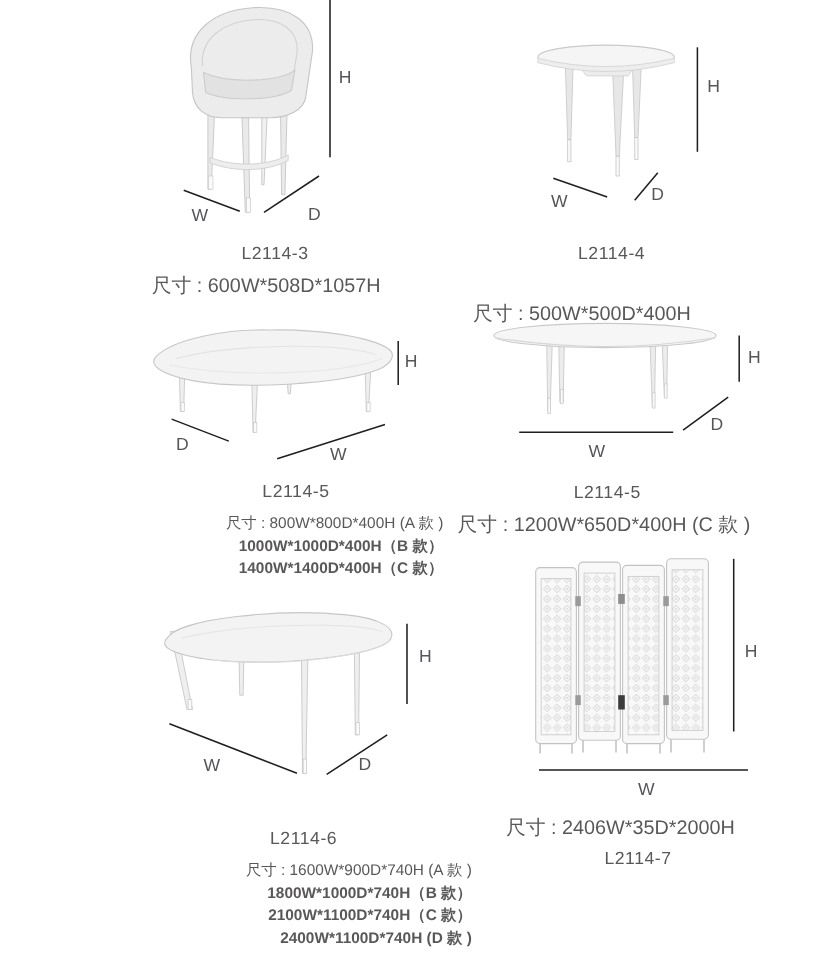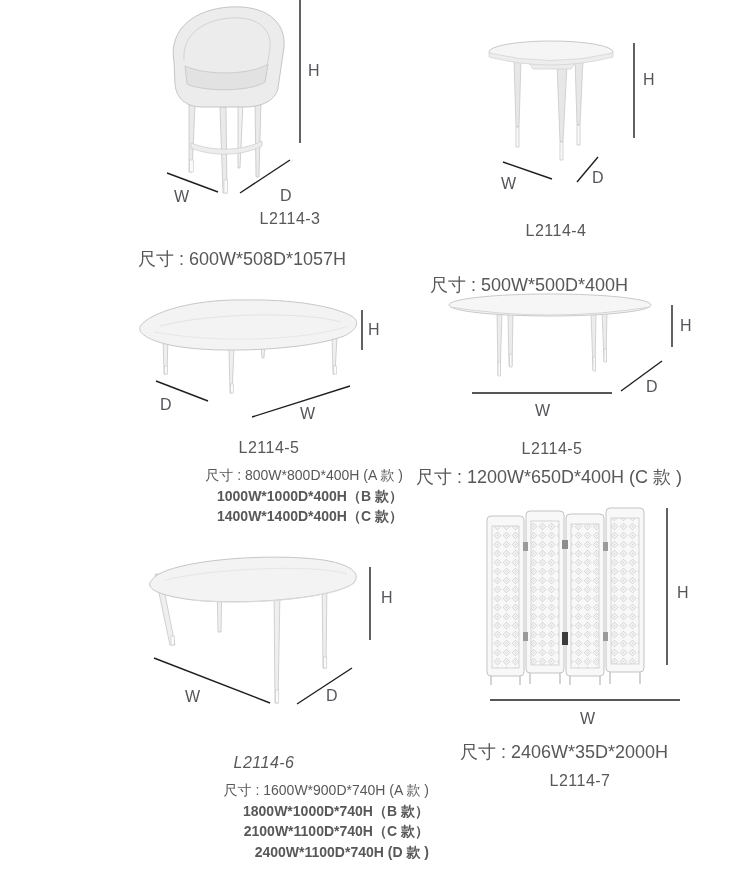--- a/index.html
+++ b/index.html
@@ -167,21 +167,21 @@
       <g>
         <line x1="667" y1="508" x2="667" y2="665"></line>
         <line x1="490" y1="700" x2="680" y2="700"></line>
       </g>
     </g>
   </svg>
 
   <span class="dim" style="left:308px; top:63px;">H</span>
   <span class="dim" style="left:174px; top:189px;">W</span>
   <span class="dim" style="left:280px; top:188px;">D</span>
-  <div class="model" style="left:250px; top:210px;margin-left:40px;">L2114-3</div>
+  <div class="model" style="left:250px; top:222px;">L2114-3</div>
   <div class="spec-center" style="left:242px; top:247px;">尺寸 : 600W*508D*1057H</div>
 
   <span class="dim" style="left:643px; top:72px;">H</span>
   <span class="dim" style="left:501px; top:176px;">W</span>
   <span class="dim" style="left:592px; top:170px;">D</span>
   <div class="model" style="left:556px; top:222px;">L2114-4</div>
   <div class="spec-center" style="left:529px; top:247px;margin-top:26px;">尺寸 : 500W*500D*400H</div>
 
   <span class="dim" style="left:368px; top:322px;">H</span>
   <span class="dim" style="left:160px; top:397px;">D</span>
@@ -195,21 +195,21 @@
 
   <span class="dim" style="left:680px; top:318px;">H</span>
   <span class="dim" style="left:535px; top:403px;">W</span>
   <span class="dim" style="left:646px; top:379px;">D</span>
   <div class="model" style="left:552px; top:440px;">L2114-5</div>
   <div class="spec-center" style="left:549px; top:465px;">尺寸 : 1200W*650D*400H (C 款 )</div>
 
   <span class="dim" style="left:381px; top:590px;">H</span>
   <span class="dim" style="left:185px; top:689px;">W</span>
   <span class="dim" style="left:326px; top:688px;">D</span>
-  <div class="model" style="left:264px; top:754px;font-style:italic;">L2114-6</div>
+  <div class="model" style="left:276px; top:754px;">L2114-6</div>
   <div class="spec-block" style="left:163px; top:780px;margin-left:36px; --indent:44px;">
     <div class="spec-line">尺寸 : 1600W*900D*740H  (A 款 )</div>
     <div class="spec-line">1800W*1000D*740H（B 款）</div>
     <div class="spec-line">2100W*1100D*740H（C 款）</div>
     <div class="spec-line">2400W*1100D*740H (D 款 )</div>
   </div>
 
   <span class="dim" style="left:677px; top:585px;">H</span>
   <span class="dim" style="left:580px; top:711px;">W</span>
   <div class="model" style="left:580px; top:772px;">L2114-7</div>

